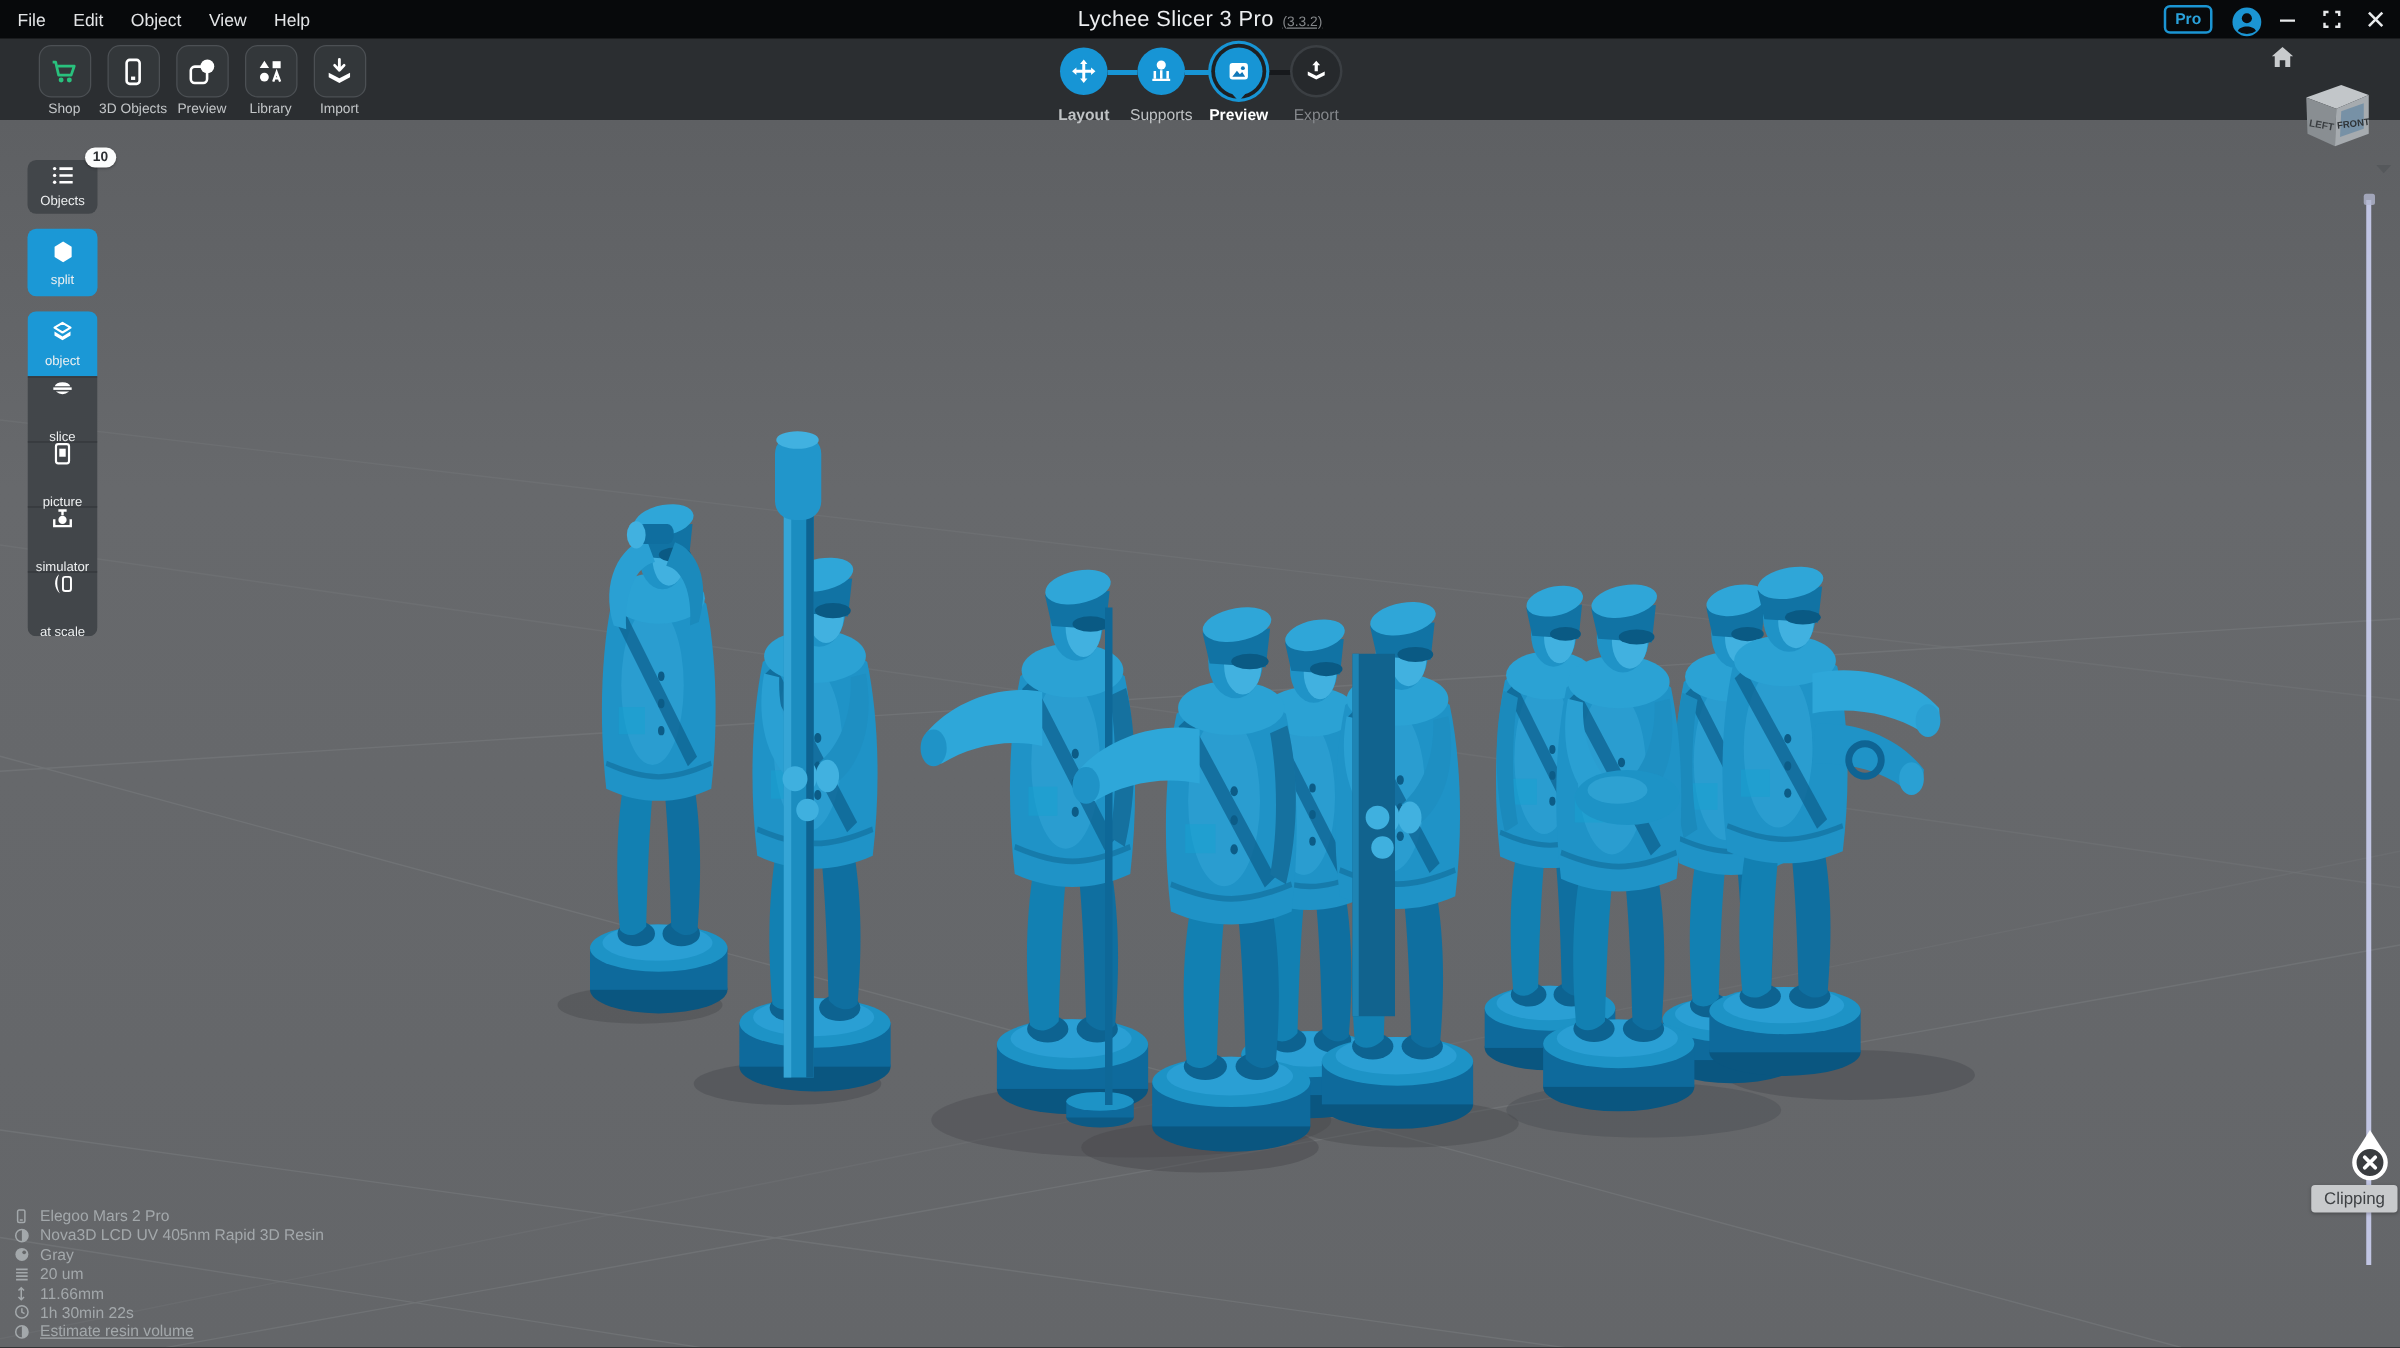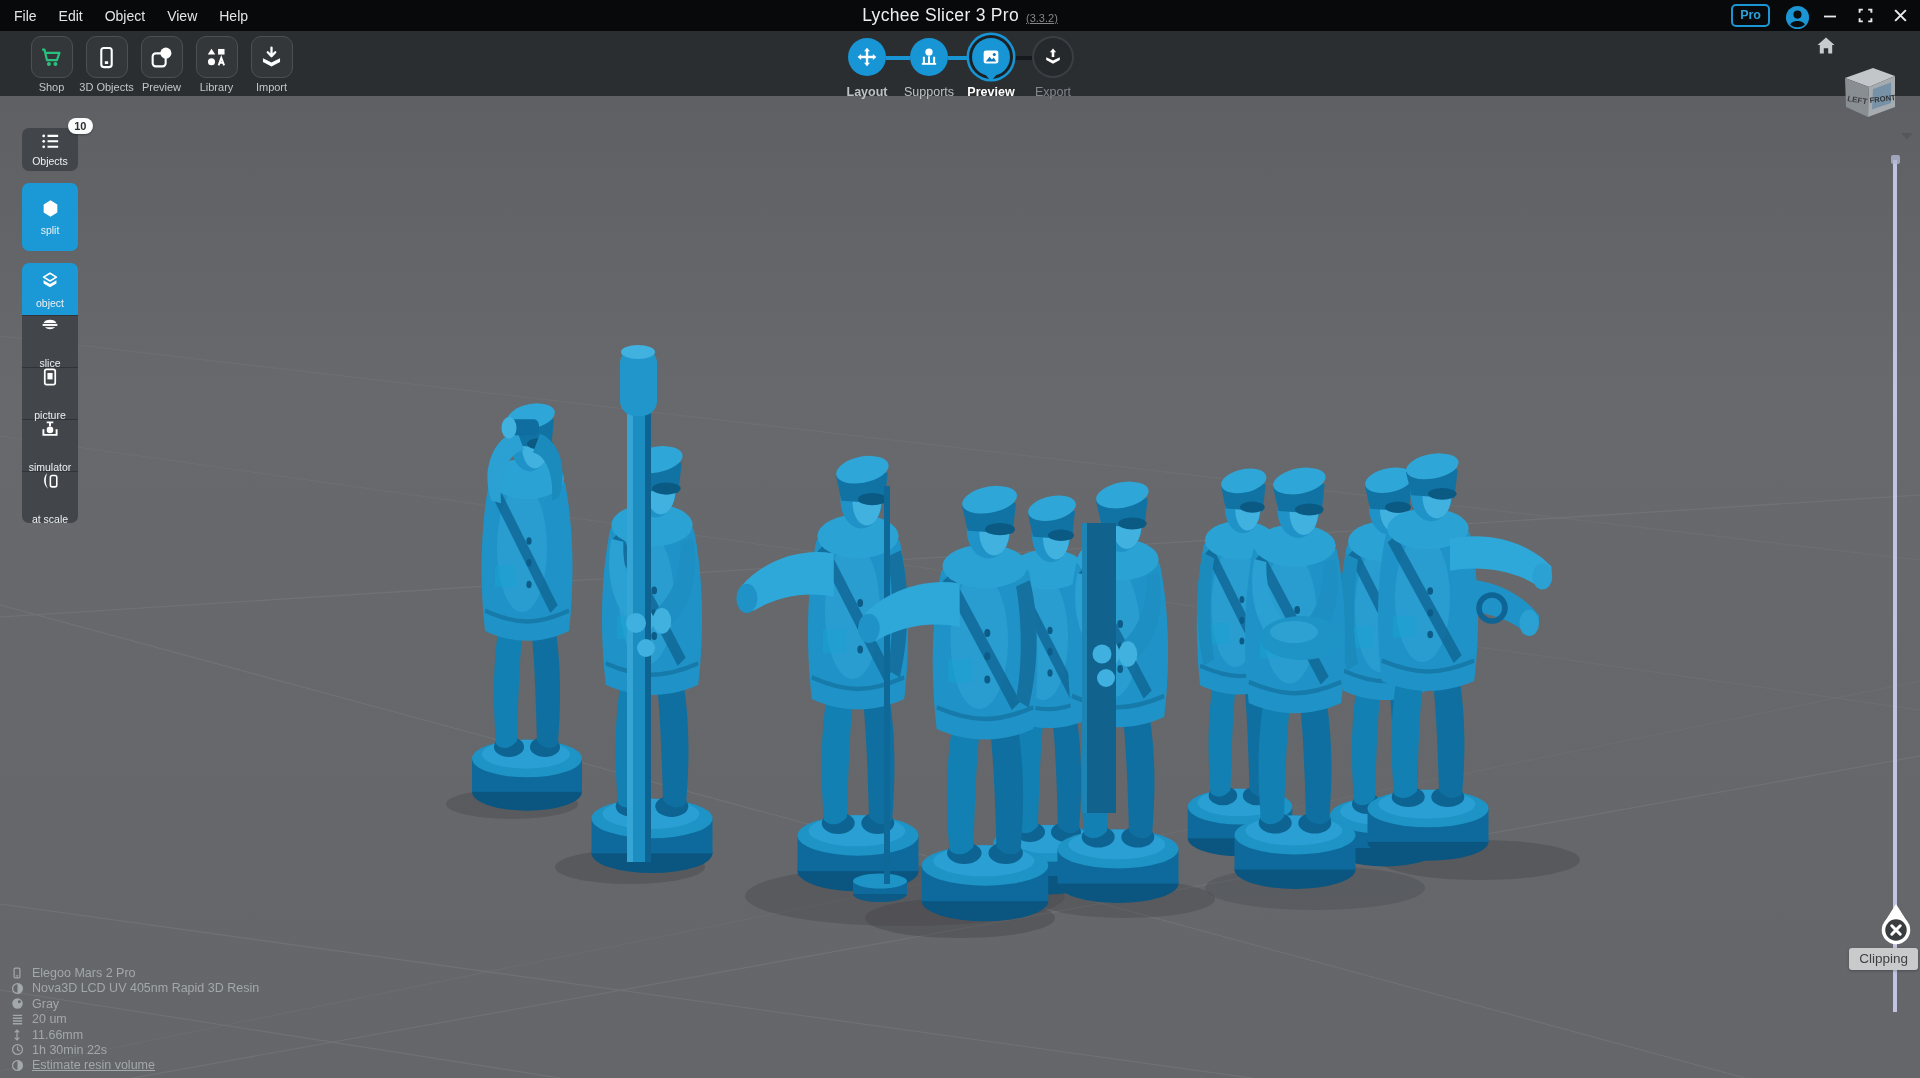--- a/index.html
+++ b/index.html
@@ -40,21 +40,21 @@
 
   
   .viewport { position:absolute; top:96px; left:0; right:0; bottom:0; background:linear-gradient(#5e6063, #67696c 30%, #646669); overflow:hidden; }
   .scene { position:absolute; inset:0; }
 
   
   .sidebar { position:absolute; left:22px; top:32px; width:56px; z-index:6; }
   .objects-btn { position:relative; height:43px; background:#42464a; border-radius:7px; display:flex; flex-direction:column; align-items:center; justify-content:center; cursor:pointer; }
   .count-badge { position:absolute; top:-10px; right:-15px; background:#fbfcfc; color:#2c2f32; font-size:11px; font-weight:bold; line-height:1; padding:2.5px 6.5px; border-radius:9px; box-shadow:0 1px 2px rgba(0,0,0,.3); }
   .side-label { font-size:10.5px; color:#eef0f1; margin-top:1px; }
-  .split-btn { margin-top:12px; height:68px; background:#1b98d6; border-radius:7px; display:flex; flex-direction:column; align-items:center; justify-content:center; cursor:pointer; }
+  .split-btn { margin-top:12px; height:54px; background:#1b98d6; border-radius:7px; display:flex; flex-direction:column; align-items:center; justify-content:center; cursor:pointer; }
   .tool-stack { margin-top:12px; border-radius:7px; overflow:hidden; }
   .stack-item { height:52px; background:#42464a; display:flex; flex-direction:column; align-items:center; justify-content:center; cursor:pointer; }
   .stack-item + .stack-item { border-top:1px solid rgba(15,17,19,.35);gap:16px; }
   .stack-item.active { background:#1b98d6; }
 
   
   .status { position:absolute; left:10px; bottom:5px; z-index:6; }
   .status-line { display:flex; align-items:center; gap:8px; height:15.4px; color:#a3a8ab; font-size:12.5px; }
   .status-icon { width:14px; display:grid; place-items:center; }
   .status-link { text-decoration:underline; cursor:pointer; }

